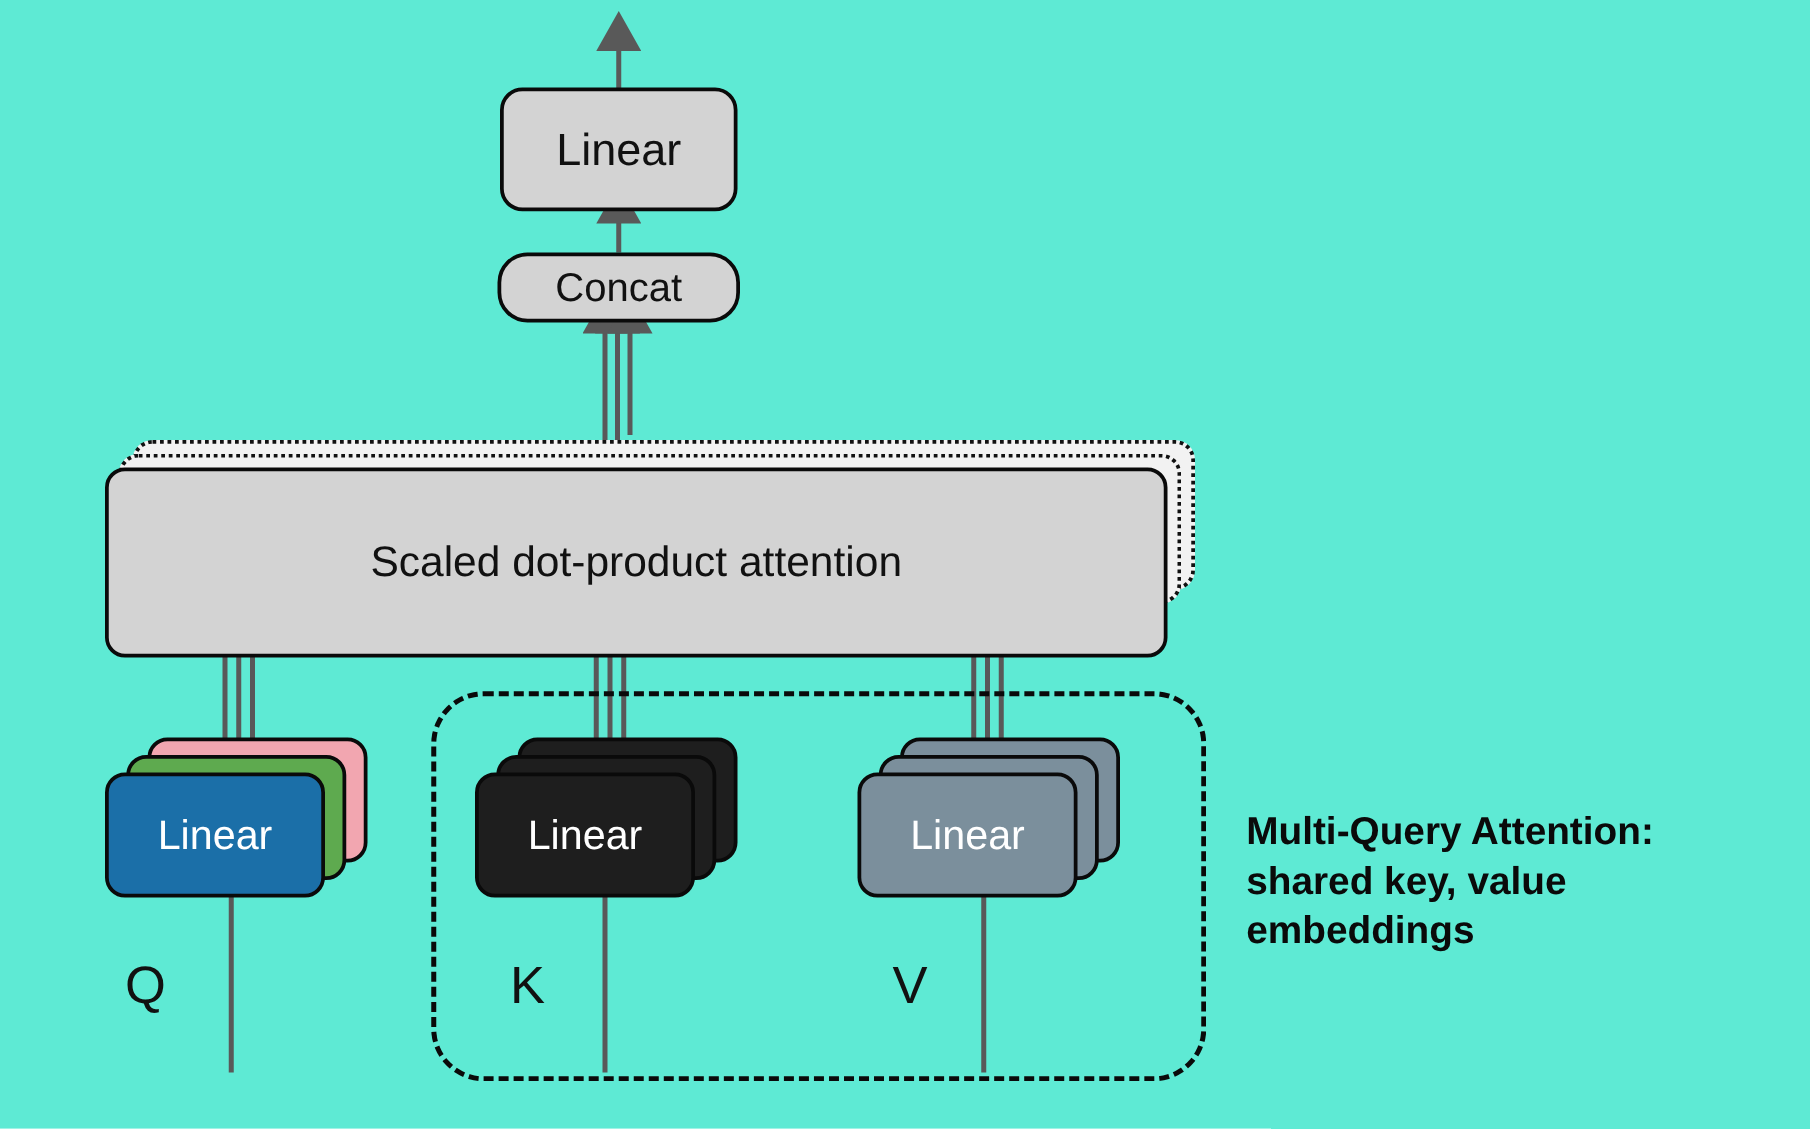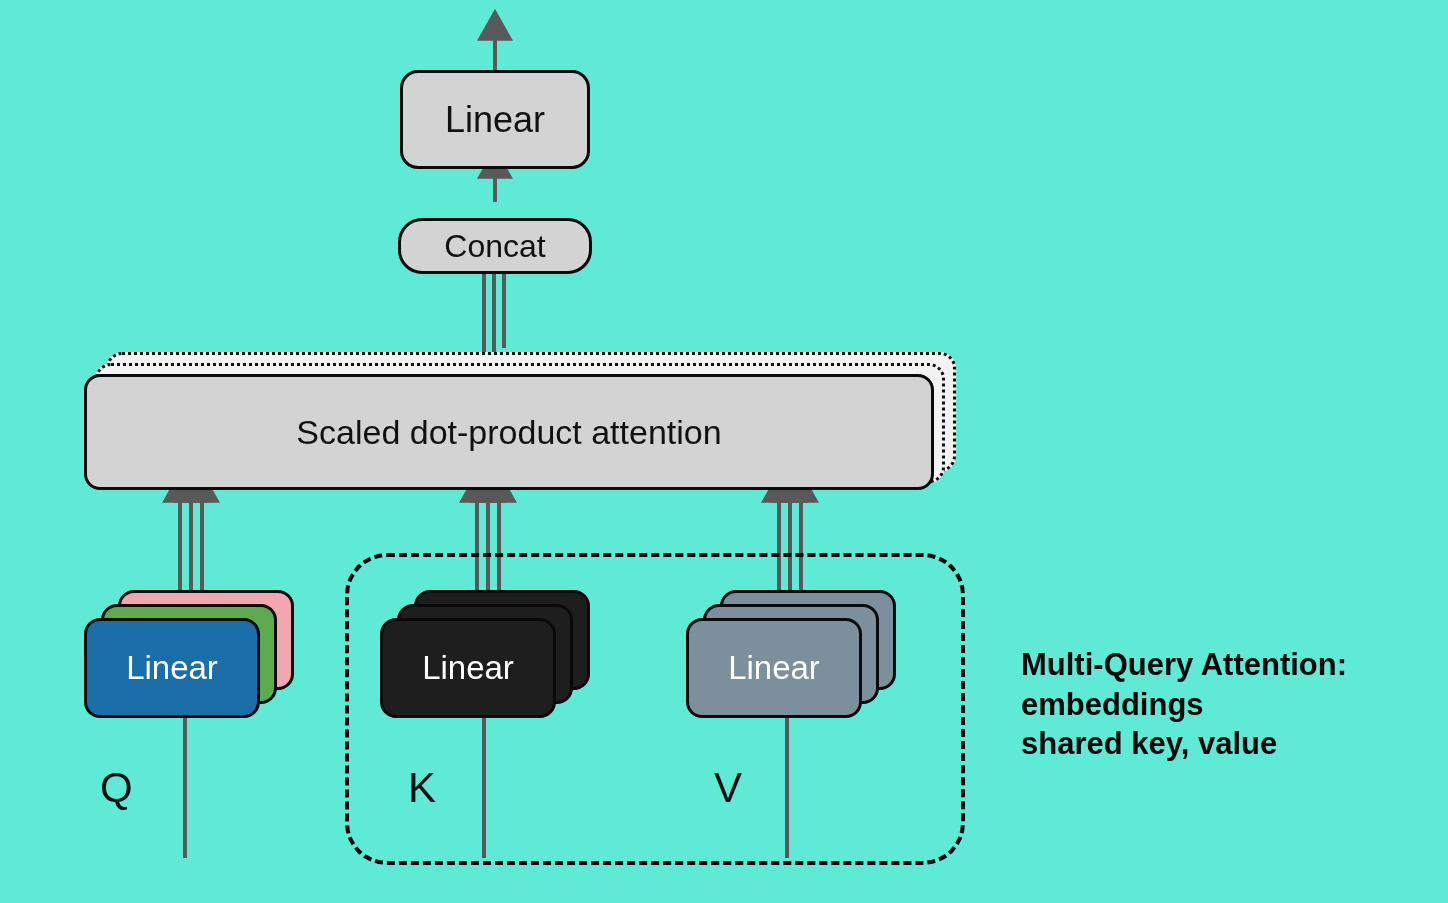--- a/index.html
+++ b/index.html
@@ -45,21 +45,21 @@
 
   
   #linear-top {
     left: 400px; top: 70px;
     width: 190px; height: 99px;
     font-size: 36px;
     border-radius: 18px;
   }
   
   #concat {
-    left: 398px; top: 218px;
+    left: 398px; top: 202px;
     width: 194px; height: 56px;
     font-size: 32px;
     border-radius: 24px;
   }
 
   
   #attention-stack {
     position: absolute;
     left: 84px;
     top: 352px;
@@ -73,21 +73,21 @@
     height: 120px;
     border: 3px dotted #111111;
     border-radius: 16px;
     background: #f2f2f2;
   }
   #attn-ghost-2 { left: 22px; top: 0px; }
   #attn-ghost-1 { left: 11px; top: 11px; }
   #attn-main {
     position: absolute;
     left: 0px; top: 22px;
-    width: 850px; height: 116px;
+    width: 850px; height: 152px;
     box-sizing: border-box;
     border: 3.5px solid #0a0a0a;
     border-radius: 16px;
     background: #d3d3d3;
     display: flex;
     align-items: center;
     justify-content: center;
     font-size: 34px;
     color: #111111;
     white-space: nowrap;
@@ -151,21 +151,20 @@
   #caption {
     position: absolute;
     left: 997px;
     top: 645px;
     width: 420px;
     font-size: 31px;
     font-weight: bold;
     line-height: 1.28;
     color: #0a0a0a;
     font-family: "Liberation Sans", sans-serif;
-    margin-left: 24px;
   }
   #caption div { white-space: nowrap; }
 </style>
 </head>
 <body>
 
 <div id="canvas">
 
   <svg class="layer" viewBox="0 0 1448 903">
     <defs>
@@ -240,17 +239,17 @@
     <div class="card card-l2" style="background:#7b8f9c;"></div>
     <div class="card card-l1 card-front" style="background:#7b8f9c;">Linear</div>
   </div>
 
   <div class="qkv-label" id="label-q">Q</div>
   <div class="qkv-label" id="label-k">K</div>
   <div class="qkv-label" id="label-v">V</div>
 
   <div id="caption">
     <div>Multi-Query Attention:</div>
+    <div>shared key, value</div>
     <div>embeddings</div>
-    <div>shared key, value</div>
   </div>
 
 </div>
 
 </body></html>

